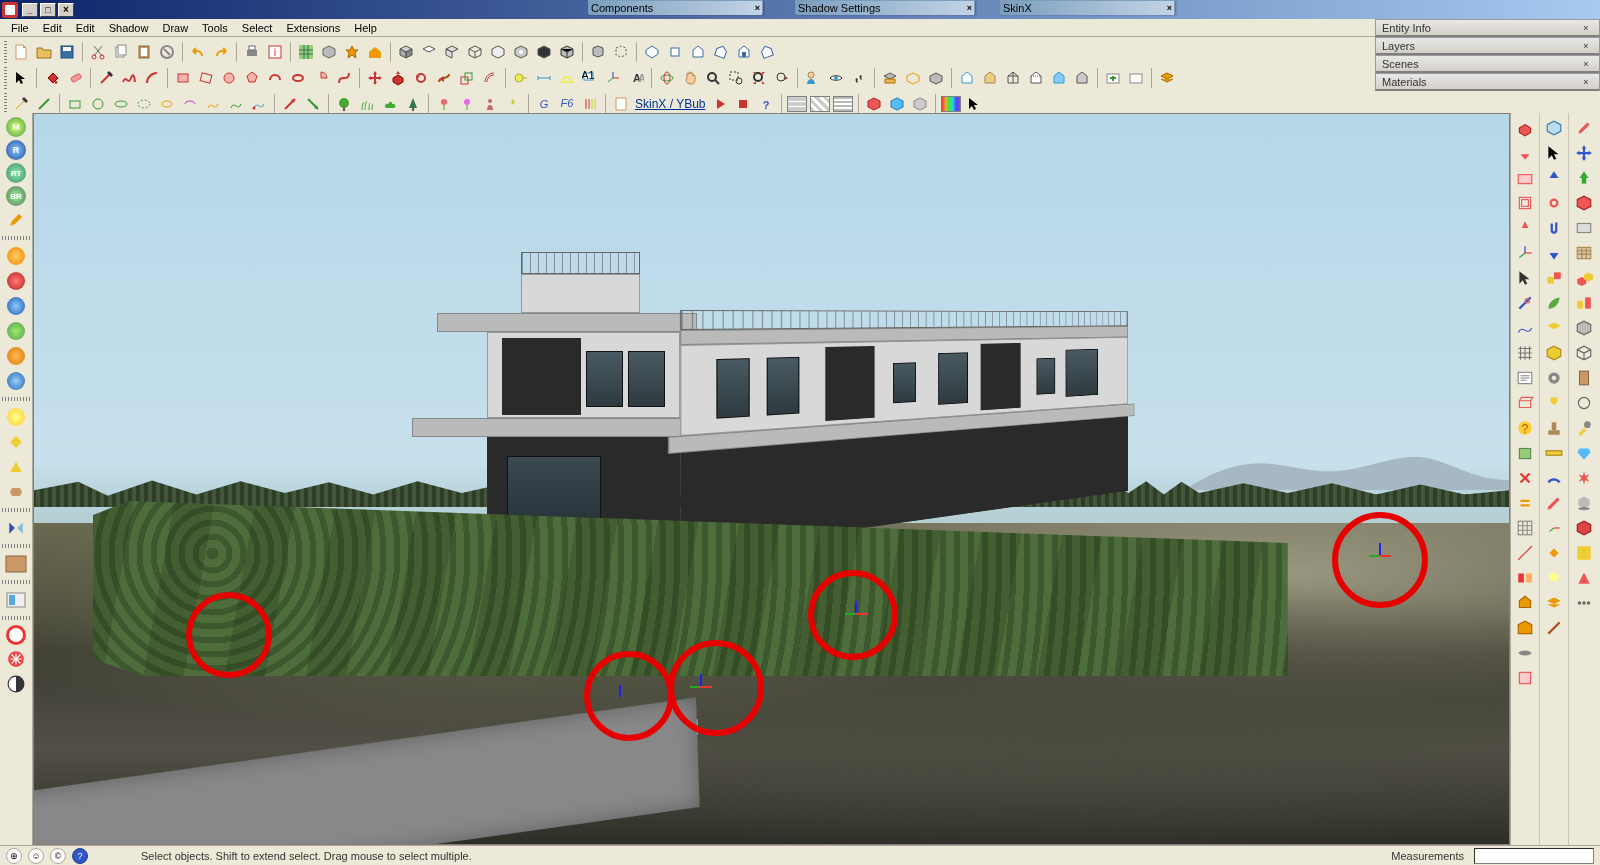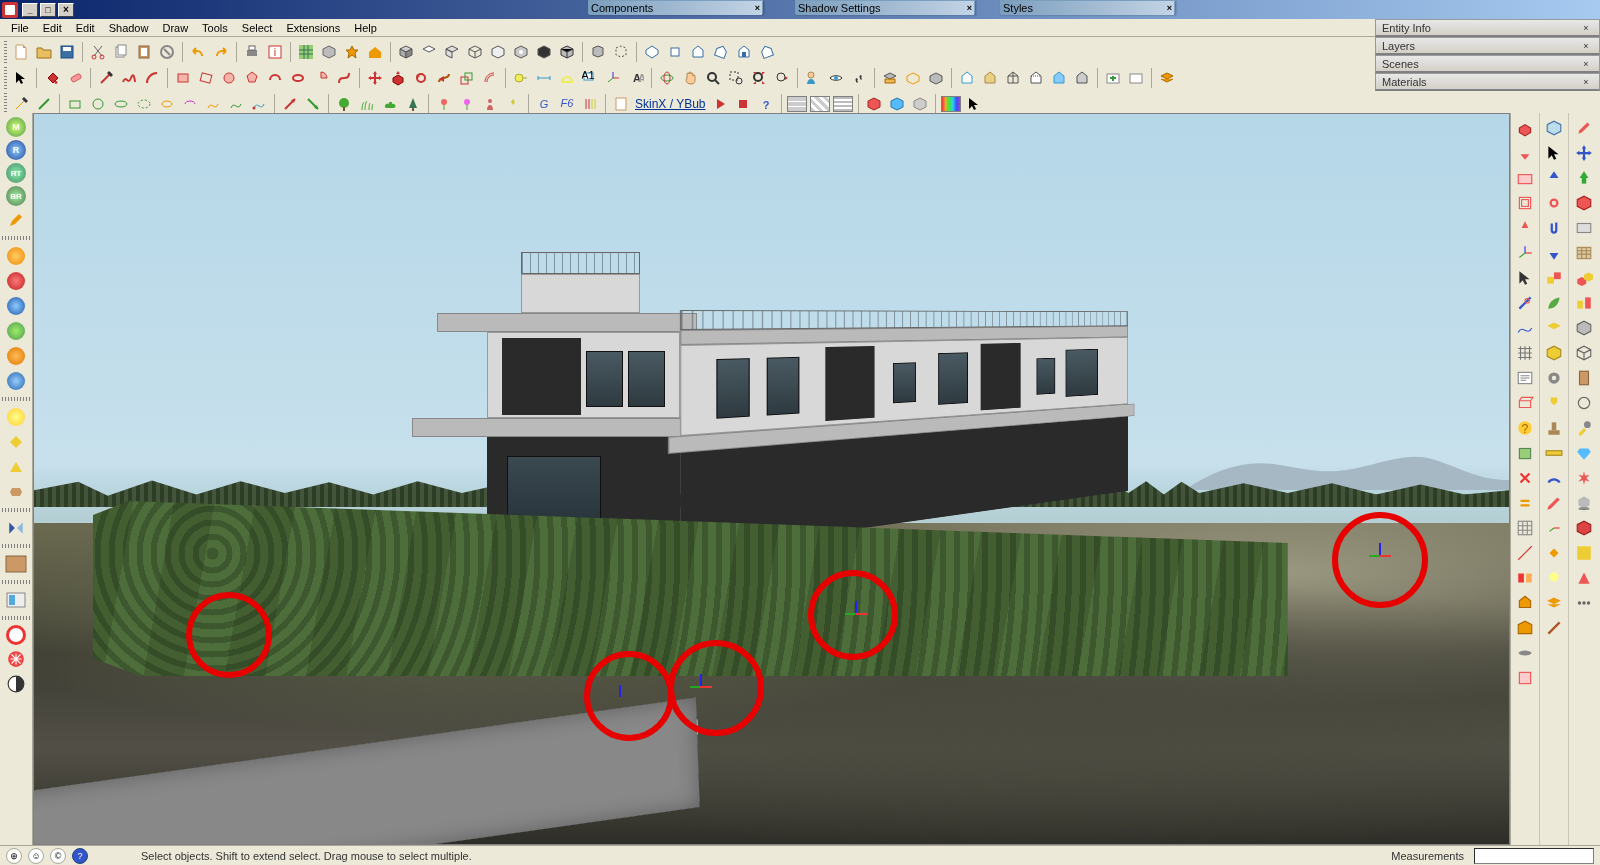--- a/index.html
+++ b/index.html
@@ -137,21 +137,21 @@
     </div>
 </div>
 <div class="floatbar shadow">
   <div class="fb-title">
       <span>Shadow Settings</span>
       <span class="fb-x">×</span>
     </div>
 </div>
 <div class="floatbar styles">
   <div class="fb-title">
-      <span>Styles</span>
+      <span>SkinX</span>
       <span class="fb-x">×</span>
     </div>
 </div>
 
 <div class="trays">
   <div class="tray">
       <span>Entity Info</span>
       <span class="tx">×</span>
     </div>
   <div class="tray">

